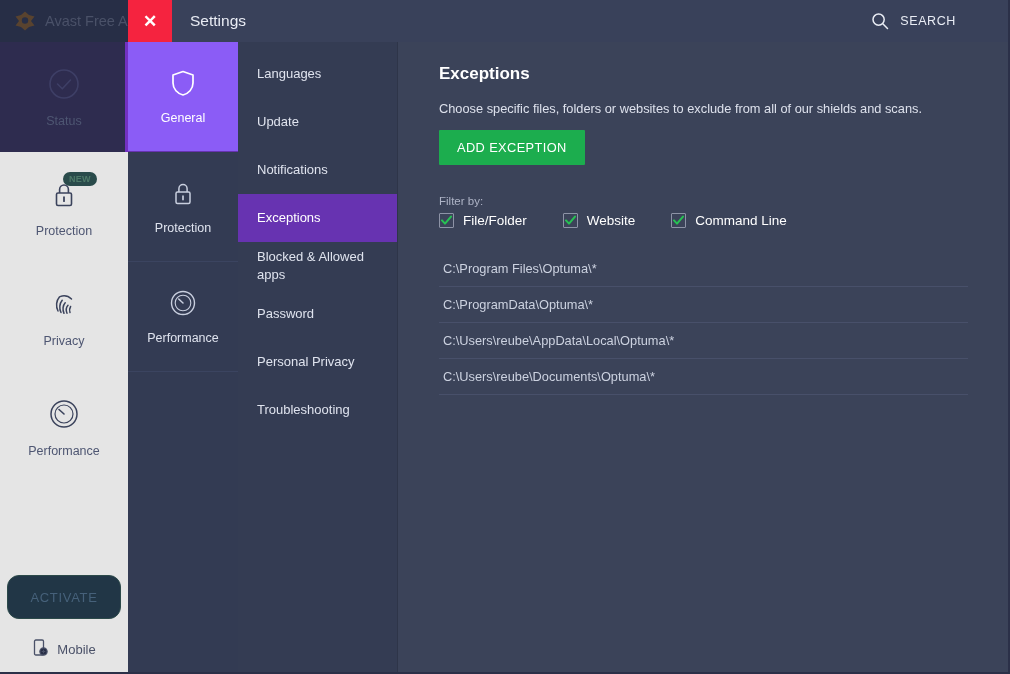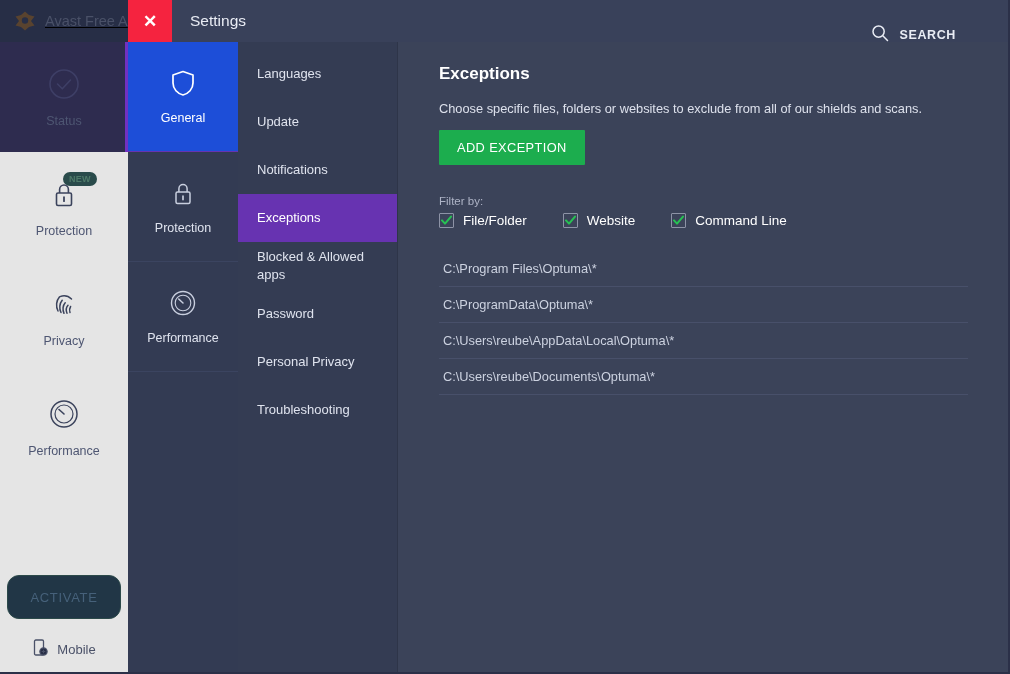--- a/index.html
+++ b/index.html
@@ -22,21 +22,20 @@
     width: 1010px; height: 42px;
     background: #39415a;
   }
   .tb-brand {
     position: absolute; left: 0; top: 0;
     width: 128px; height: 42px;
     background: #272e46;
     display: flex; align-items: center;
     padding-left: 14px;
     overflow: hidden;
-    text-decoration: underline;
   }
   .avast-logo {
     width: 22px; height: 22px;
     flex: 0 0 22px;
     position: relative;
   }
   .avast-logo svg { display: block; }
   .tb-brand-text {
     margin-left: 9px;
     color: #4a5168;
@@ -57,23 +56,22 @@
   .tb-title {
     position: absolute; left: 190px; top: 0;
     height: 42px;
     display: flex; align-items: center;
     color: #e9ecf4;
     font-size: 15.5px;
   }
   .tb-search {
     position: absolute; right: 54px; top: 0;
     height: 42px;
-    display: flex; align-items: flex-end; gap: 11px;
-    cursor: pointer;
-    font-weight: bold;
+    display: flex; align-items: center; gap: 11px;
+    cursor: pointer;
   }
   .tb-search .lbl {
     color: #e9ecf4; font-size: 12.5px; letter-spacing: 0.6px;
   }
   .mag { width: 18px; height: 18px; display: block; }
 
   
   .nav1 {
     position: absolute; left: 0; top: 42px;
     width: 128px; height: 632px;
@@ -139,21 +137,21 @@
     background: #333b53;
   }
   .nav2-item {
     position: relative;
     height: 110px;
     display: flex; flex-direction: column;
     align-items: center; justify-content: center;
     border-bottom: 1px solid #3b4460;
     cursor: pointer;
   }
-  .nav2-item.active { background: #1d4ed8; border-bottom-color: #6733b1; }
+  .nav2-item.active { background: #8b5cf6; border-bottom-color: #6733b1; }
   .nav2-ico { width: 30px; height: 30px; margin-bottom: 13px; }
   .nav2-lbl { color: #dfe3ee; font-size: 12.5px; }
   .nav2-item.active .nav2-lbl { color: #ffffff; }
 
   
   .nav3 {
     position: absolute; left: 238px; top: 42px;
     width: 160px; height: 632px;
     background: #343c53;
     border-right: 1px solid #2e3549;

